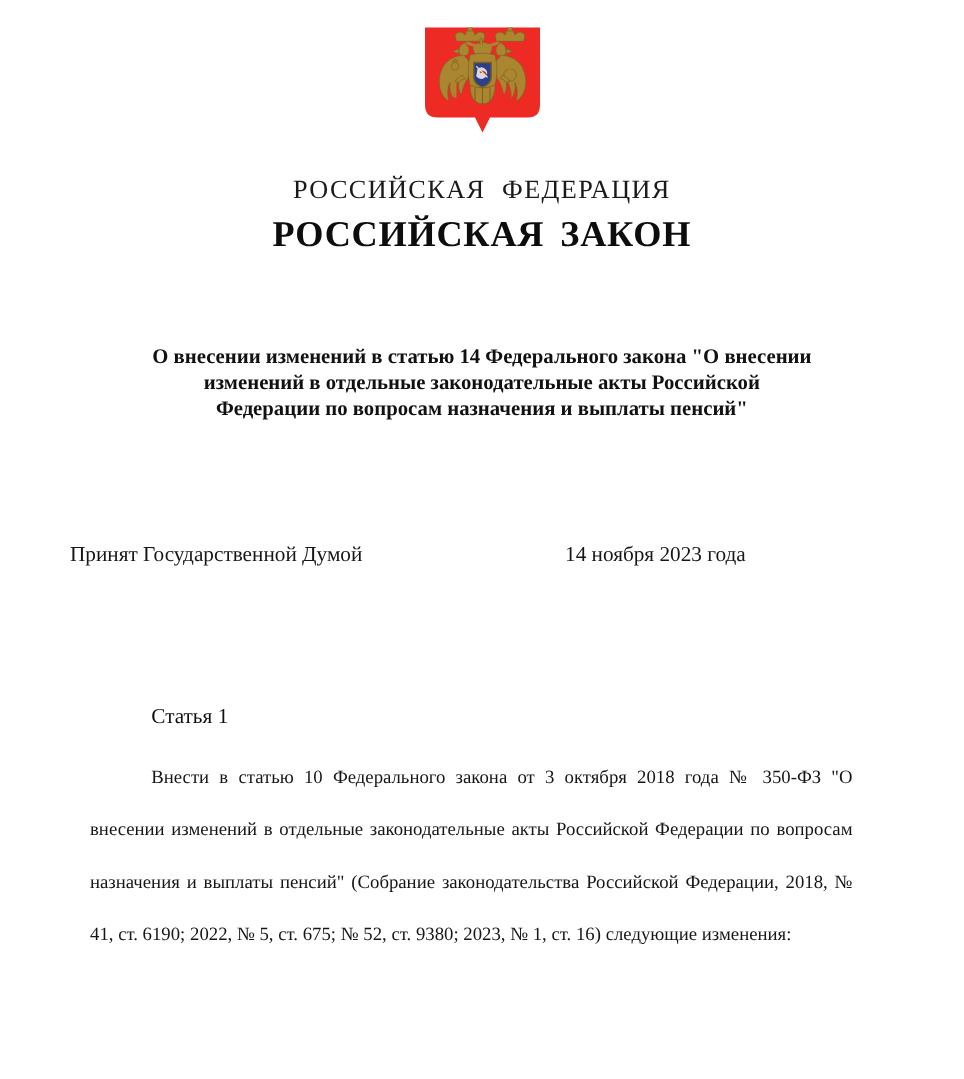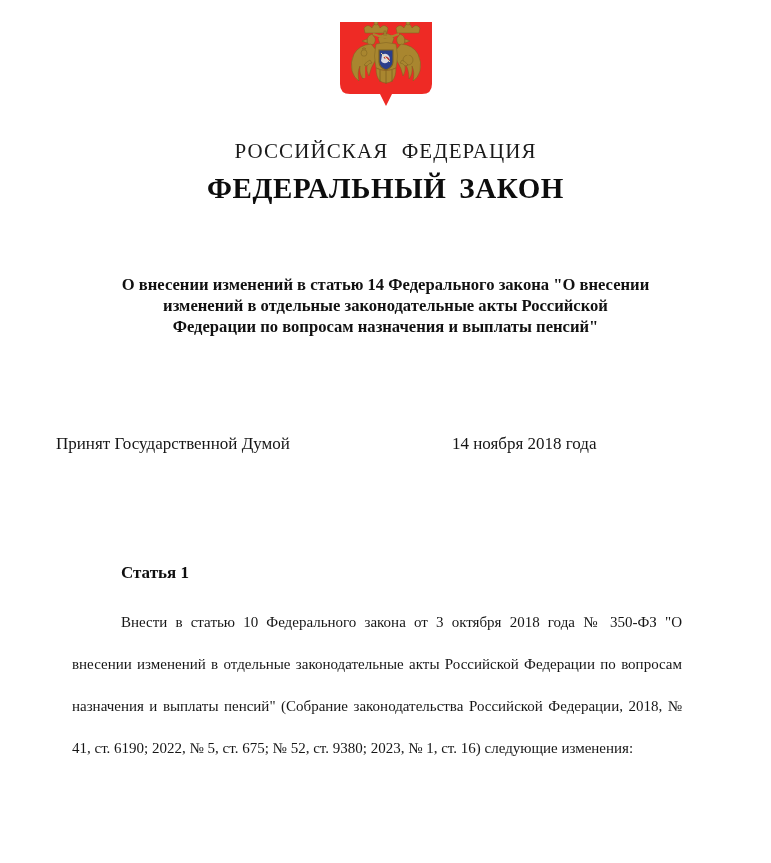--- a/index.html
+++ b/index.html
@@ -112,21 +112,21 @@
   }
 
   
   .article-heading {
     position: absolute;
     left: 72px;
     top: 526px;
     width: 610px;
     text-indent: 49px;
     font-size: 17px;
-    font-weight: bold;
+    font-weight: normal;
     line-height: 22px;
     color: #0f0f0f;
   }
 
   .body-text {
     position: absolute;
     left: 72px;
     top: 565px;
     width: 610px;
     font-size: 15px;
@@ -193,28 +193,28 @@
           <path d="M44,33 q4,-3 7,1 q2,3 -1,6 q-4,3 -7,-1 z" fill="#d9d9e4"></path>
           <path d="M46,36 q3,-2 5,2" stroke="#b8373a" stroke-width="1.6" fill="none"></path>
           <path d="M43,31 l9,9" stroke="#ead9a0" stroke-width="1" fill="none"></path>
         </g>
       </svg>
     </div>
   </div>
 
   <div class="heading-block">
     <div class="country-line">РОССИЙСКАЯ  ФЕДЕРАЦИЯ</div>
-    <div class="law-line">ФЕДЕРАЛЬНЫЙ ЗАКОН</div>
+    <div class="law-line">РОССИЙСКАЯ ЗАКОН</div>
   </div>
 
   <div class="subtitle">О внесении изменений в статью 14 Федерального закона "О внесении изменений в отдельные законодательные акты Российской Федерации по вопросам назначения и выплаты пенсий"</div>
 
   <div class="adoption">
     <span class="left">Принят Государственной Думой</span>
-    <span class="right">14 ноября 2018 года</span>
+    <span class="right">14 ноября 2023 года</span>
   </div>
 
   <div class="article-heading">Статья 1</div>
 
   <div class="body-text">
     <p>Внести в статью 10 Федерального закона от 3 октября 2018 года № 350-ФЗ "О внесении изменений в отдельные законодательные акты Российской Федерации по вопросам назначения и выплаты пенсий" (Собрание законодательства Российской Федерации, 2018, № 41, ст. 6190; 2022, № 5, ст. 675; № 52, ст. 9380; 2023, № 1, ст. 16) следующие изменения:</p>
   </div>
 
 </div>
 

